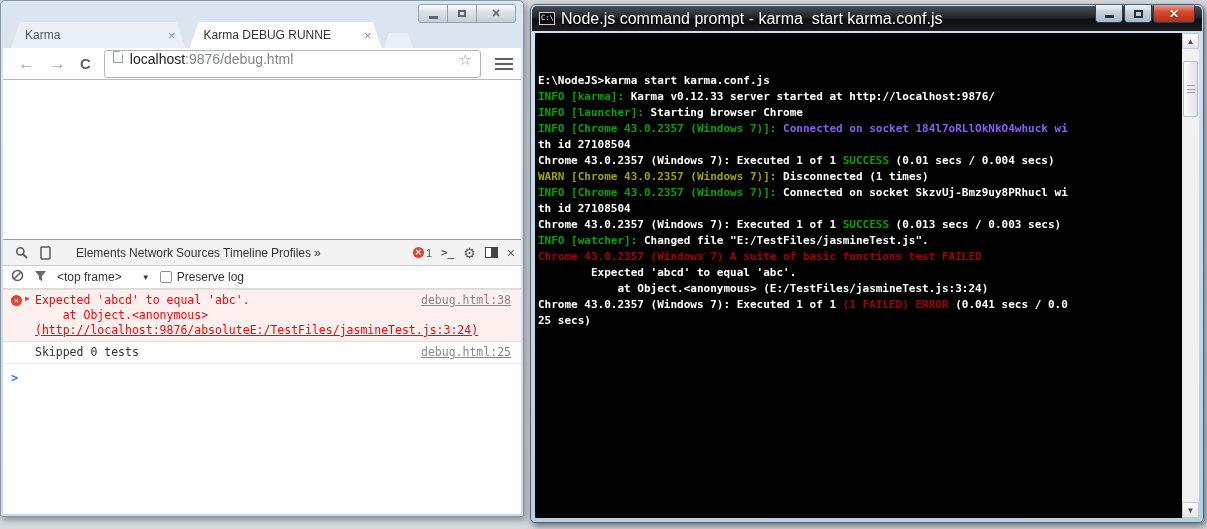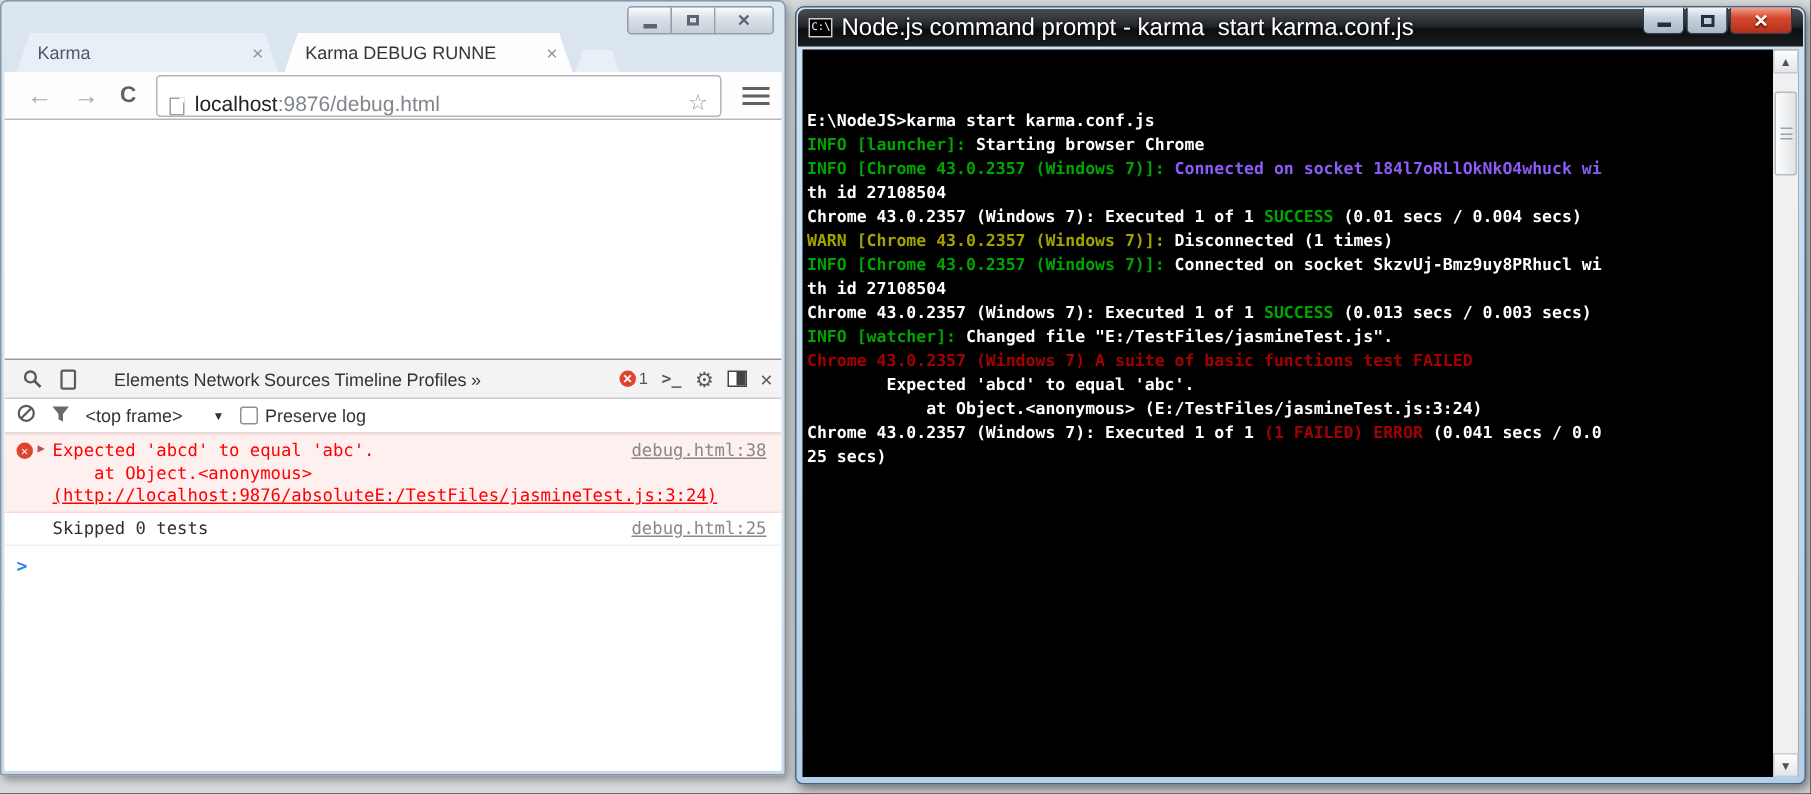--- a/index.html
+++ b/index.html
@@ -38,21 +38,21 @@
   .tab-title { flex:1; overflow:hidden; text-overflow:clip; white-space:nowrap; }
   .tab-close { margin-left:6px; color:#8a97a4; font-size:13px; line-height:1; }
   .tab-stub { width:30px; height:15px; margin-left:2px; background:rgba(255,255,255,.38);
     clip-path:polygon(5px 0, calc(100% - 5px) 0, 100% 100%, 0 100%); }
 
   .browser-inner { position:absolute; left:2px; right:2px; top:47px; bottom:2px; background:#fff; border-radius:0 0 1px 1px; overflow:hidden; }
 
   .toolbar { height:32px; background:#fdfdfd; border-bottom:1px solid #b9b9b9; display:flex; align-items:center; padding:0 8px; }
   .nav-icon { font-size:17px; font-weight:bold; color:#a9a9a9; margin:0 7px; line-height:1; }
   .reload-icon { color:#5f6368; font-size:15px; }
-  .omnibox { flex:1; height:28px; margin:0 10px 0 6px; background:#fff; border:1px solid #b5b5b5; border-radius:3px; display:flex; align-items:flex-end; padding:0 8px; }
+  .omnibox { flex:1; height:28px; margin:0 10px 0 6px; background:#fff; border:1px solid #b5b5b5; border-radius:3px; display:flex; align-items:flex-start; padding:0 8px; }
   .page-icon { width:10px; height:12px; border:1px solid #9aa0a6; background:#fff; margin-right:7px; position:relative; }
   .page-icon::after { content:""; position:absolute; right:-1px; top:-1px; border-style:solid; border-width:0 4px 4px 0; border-color:transparent #fdfdfd transparent transparent; }
   .url { font-size:14px; white-space:nowrap; overflow:hidden; flex:1; }
   .url-host { color:#202124; }
   .url-rest { color:#80868b; }
   .star-icon { color:#9aa0a6; font-size:15px; margin-left:6px; }
   .menu-icon { width:18px; display:flex; flex-direction:column; gap:3px; margin-left:4px; }
   .menu-icon span { display:block; height:2px; background:#616161; }
 
   .page-content { height:158px; background:#fff; }
@@ -263,20 +263,21 @@
         <span class="tc-restore-glyph"></span>
       </div>
     <div class="tc-btn tc-close">
         <span class="tc-close-glyph">✕</span>
       </div>
   </div>
 
   <div class="term-body">
     <div class="term-text">
         <div class="term-line"><span style="color: rgb(255, 255, 255);">E:\NodeJS&gt;karma start karma.conf.js</span></div>
+        <div class="term-line"><span style="color: rgb(0, 164, 0);">INFO [karma]: </span><span style="color: rgb(255, 255, 255);">Karma v0.12.33 server started at http://localhost:9876/</span></div>
         <div class="term-line"><span style="color: rgb(0, 164, 0);">INFO [launcher]: </span><span style="color: rgb(255, 255, 255);">Starting browser Chrome</span></div>
         <div class="term-line"><span style="color: rgb(0, 164, 0);">INFO [Chrome 43.0.2357 (Windows 7)]: </span><span style="color: #8b5cf6;">Connected on socket 184l7oRLlOkNkO4whuck wi</span></div>
         <div class="term-line"><span style="color: rgb(255, 255, 255);">th id 27108504</span></div>
         <div class="term-line"><span style="color: rgb(255, 255, 255);">Chrome 43.0.2357 (Windows 7): Executed 1 of 1 </span><span style="color: rgb(0, 164, 0);">SUCCESS</span><span style="color: rgb(255, 255, 255);"> (0.01 secs / 0.004 secs)</span></div>
         <div class="term-line"><span style="color: rgb(162, 162, 0);">WARN [Chrome 43.0.2357 (Windows 7)]: </span><span style="color: rgb(255, 255, 255);">Disconnected (1 times)</span></div>
         <div class="term-line"><span style="color: rgb(0, 164, 0);">INFO [Chrome 43.0.2357 (Windows 7)]: </span><span style="color: rgb(255, 255, 255);">Connected on socket SkzvUj-Bmz9uy8PRhucl wi</span></div>
         <div class="term-line"><span style="color: rgb(255, 255, 255);">th id 27108504</span></div>
         <div class="term-line"><span style="color: rgb(255, 255, 255);">Chrome 43.0.2357 (Windows 7): Executed 1 of 1 </span><span style="color: rgb(0, 164, 0);">SUCCESS</span><span style="color: rgb(255, 255, 255);"> (0.013 secs / 0.003 secs)</span></div>
         <div class="term-line"><span style="color: rgb(0, 164, 0);">INFO [watcher]: </span><span style="color: rgb(255, 255, 255);">Changed file "E:/TestFiles/jasmineTest.js".</span></div>
         <div class="term-line"><span style="color: rgb(164, 0, 0);">Chrome 43.0.2357 (Windows 7) A suite of basic functions test FAILED</span></div>

